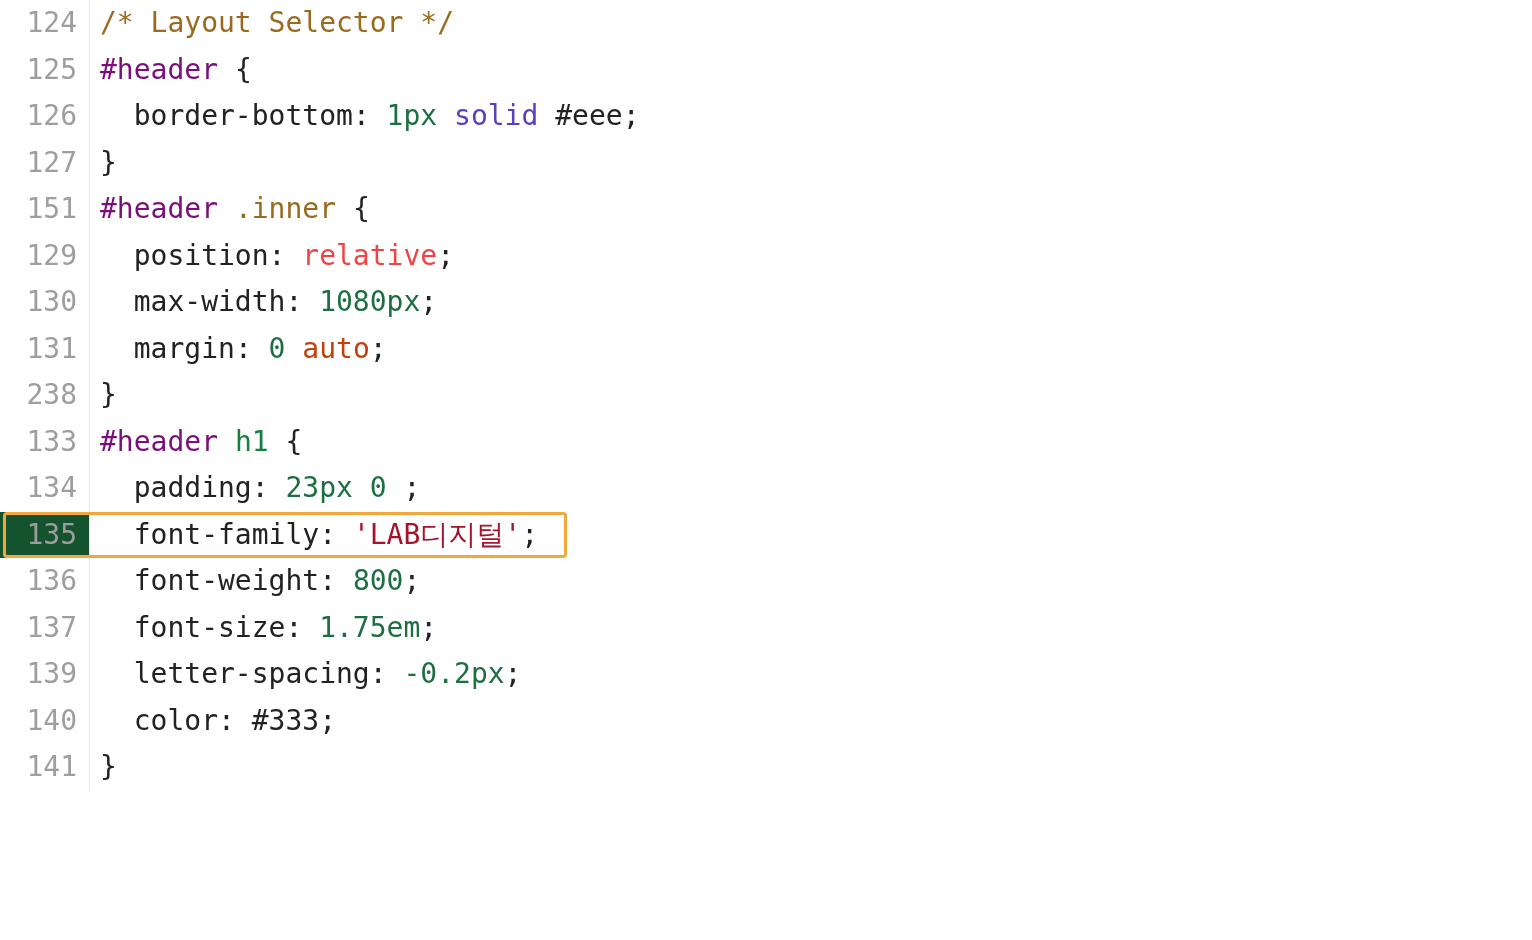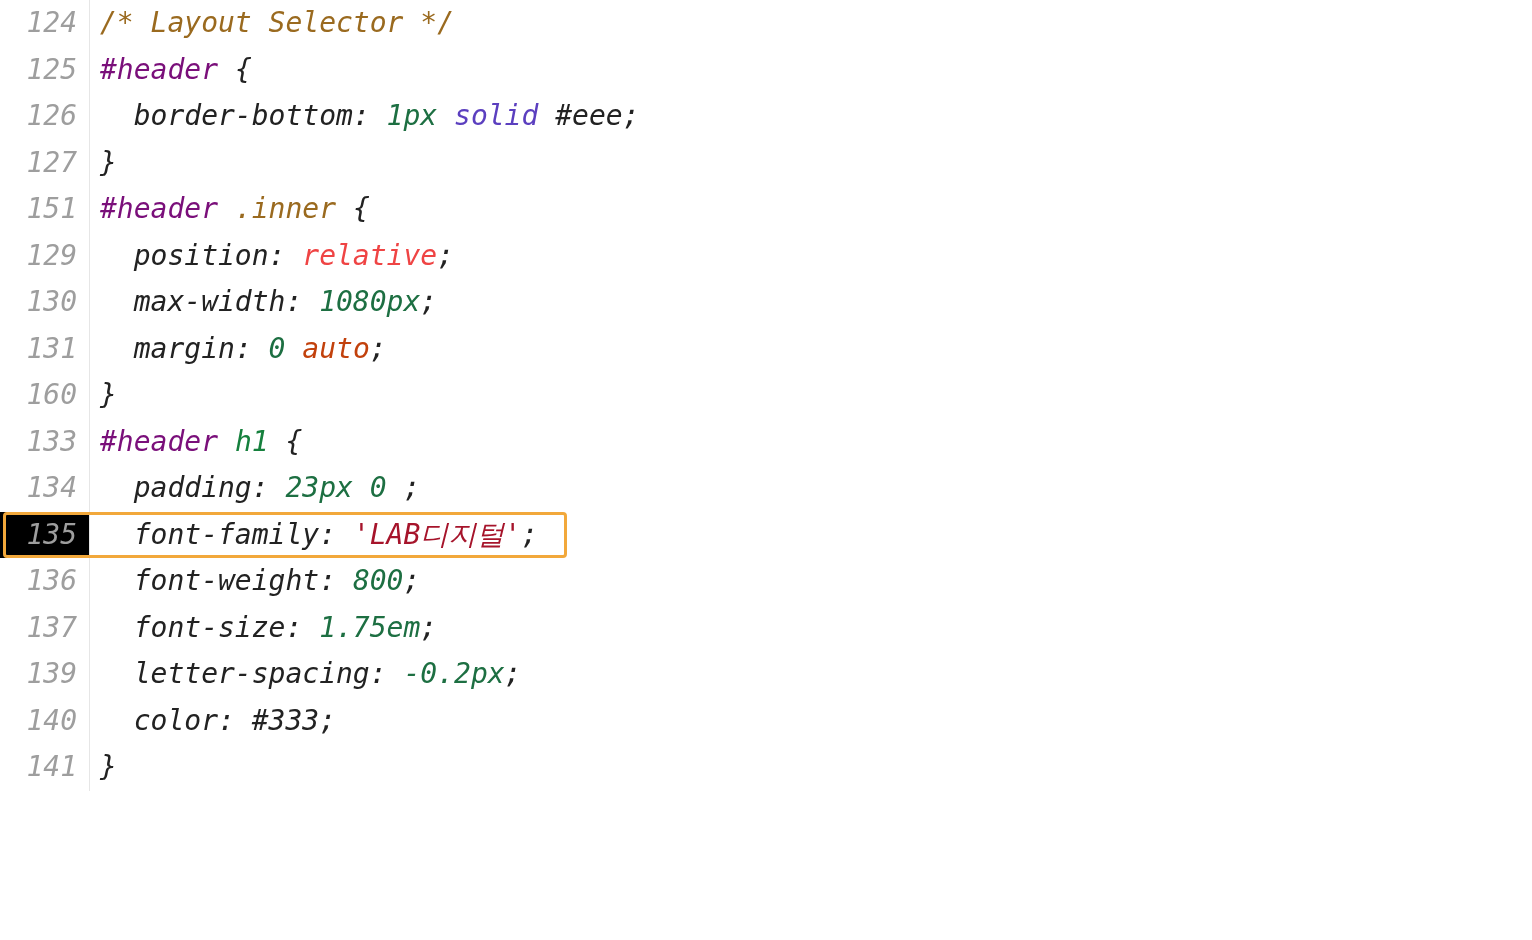--- a/index.html
+++ b/index.html
@@ -16,40 +16,39 @@
     flex-direction: column;
     width: 100%;
   }
   .line {
     display: flex;
     align-items: flex-end;
     height: 46.5px;
     line-height: 46.5px;
     white-space: pre;
     position: relative;
-    font-style: italic;
   }
   .gutter {
     width: 90px;
     min-width: 90px;
     text-align: right;
     padding-right: 12px;
     color: #9e9e9e;
     background: #ffffff;
     border-right: 1px solid #e6e6e6;
     user-select: none;
     font-variant-numeric: tabular-nums;
   }
   .code {
     padding-left: 10px;
     position: relative;
     flex: 1;
   }
   .highlighted .gutter {
-    background: #000000;
+    background: #14532d;
     padding-left: 18px;
   }
   .highlight-box {
     position: absolute;
     left: 3px;
     top: 0;
     bottom: 0;
     border: 3px solid #f2a83b;
     border-radius: 4px;
     pointer-events: none;
@@ -75,21 +74,21 @@
 
 <div class="editor" id="editor">
     <div class="line"><div class="gutter">124</div><div class="code"><span class="tok-comment">/* Layout Selector */</span></div></div>
     <div class="line"><div class="gutter">125</div><div class="code"><span class="tok-selector">#header</span><span> </span><span class="tok-brace">{</span></div></div>
     <div class="line"><div class="gutter">126</div><div class="code"><span>  </span><span class="tok-prop">border-bottom</span><span class="tok-punct">:</span><span> </span><span class="tok-num">1px</span><span> </span><span class="tok-solid">solid</span><span> </span><span class="tok-hex">#eee</span><span class="tok-punct">;</span></div></div>
     <div class="line"><div class="gutter">127</div><div class="code"><span class="tok-brace">}</span></div></div>
     <div class="line"><div class="gutter">151</div><div class="code"><span class="tok-selector">#header</span><span> </span><span class="tok-class">.inner</span><span> </span><span class="tok-brace">{</span></div></div>
     <div class="line"><div class="gutter">129</div><div class="code"><span>  </span><span class="tok-prop">position</span><span class="tok-punct">:</span><span> </span><span class="tok-kw">relative</span><span class="tok-punct">;</span></div></div>
     <div class="line"><div class="gutter">130</div><div class="code"><span>  </span><span class="tok-prop">max-width</span><span class="tok-punct">:</span><span> </span><span class="tok-num">1080px</span><span class="tok-punct">;</span></div></div>
     <div class="line"><div class="gutter">131</div><div class="code"><span>  </span><span class="tok-prop">margin</span><span class="tok-punct">:</span><span> </span><span class="tok-num">0</span><span> </span><span class="tok-auto">auto</span><span class="tok-punct">;</span></div></div>
-    <div class="line"><div class="gutter">160</div><div class="code"><span class="tok-brace">}</span></div></div>
+    <div class="line"><div class="gutter">238</div><div class="code"><span class="tok-brace">}</span></div></div>
     <div class="line"><div class="gutter">133</div><div class="code"><span class="tok-selector">#header</span><span> </span><span class="tok-tag">h1</span><span> </span><span class="tok-brace">{</span></div></div>
     <div class="line"><div class="gutter">134</div><div class="code"><span>  </span><span class="tok-prop">padding</span><span class="tok-punct">:</span><span> </span><span class="tok-num">23px</span><span> </span><span class="tok-num">0</span><span> </span><span class="tok-punct">;</span></div></div>
     <div class="line highlighted"><div class="gutter">135</div><div class="code"><span>  </span><span class="tok-prop">font-family</span><span class="tok-punct">:</span><span> </span><span class="tok-str">'LAB디지털'</span><span class="tok-punct">;</span></div><div class="highlight-box" style="width: 564px;"></div></div>
     <div class="line"><div class="gutter">136</div><div class="code"><span>  </span><span class="tok-prop">font-weight</span><span class="tok-punct">:</span><span> </span><span class="tok-num">800</span><span class="tok-punct">;</span></div></div>
     <div class="line"><div class="gutter">137</div><div class="code"><span>  </span><span class="tok-prop">font-size</span><span class="tok-punct">:</span><span> </span><span class="tok-num">1.75em</span><span class="tok-punct">;</span></div></div>
     <div class="line"><div class="gutter">139</div><div class="code"><span>  </span><span class="tok-prop">letter-spacing</span><span class="tok-punct">:</span><span> </span><span class="tok-num">-0.2px</span><span class="tok-punct">;</span></div></div>
     <div class="line"><div class="gutter">140</div><div class="code"><span>  </span><span class="tok-prop">color</span><span class="tok-punct">:</span><span> </span><span class="tok-hex">#333</span><span class="tok-punct">;</span></div></div>
     <div class="line"><div class="gutter">141</div><div class="code"><span class="tok-brace">}</span></div></div>
   </div>
 

